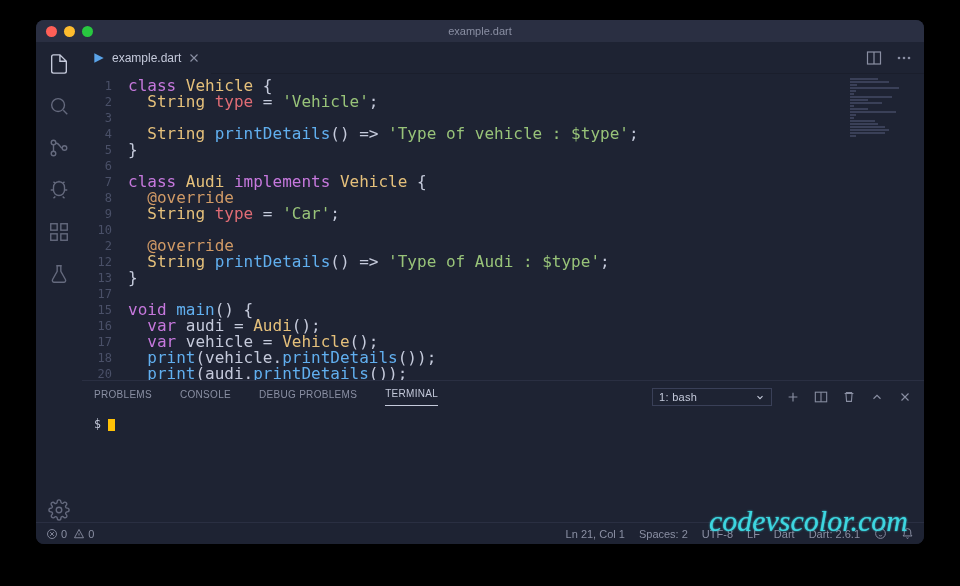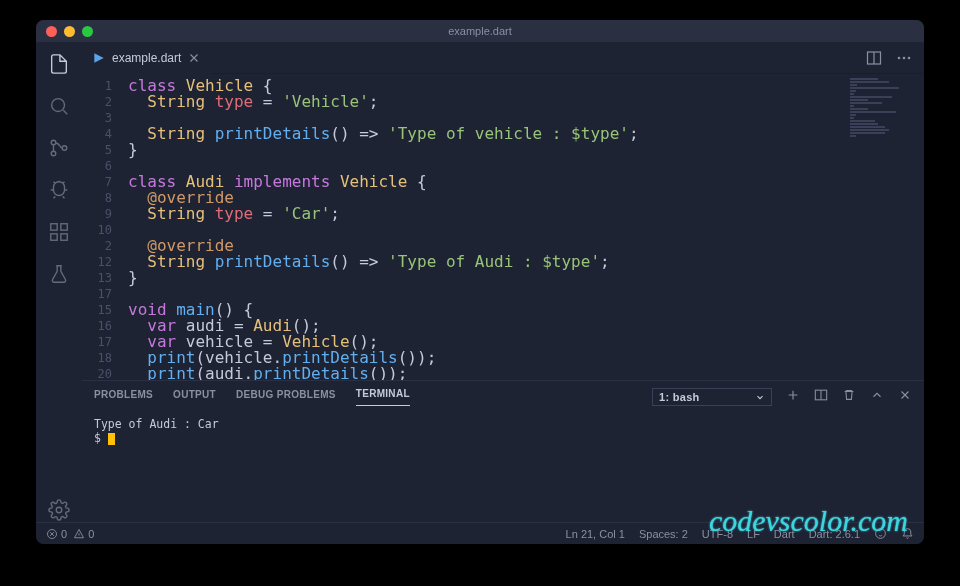--- a/index.html
+++ b/index.html
@@ -31,24 +31,24 @@
 .minimap-line { height: 2px; margin-bottom: 1px; background: #3a4058; }
 .kw { color: #c678dd; }
 .cls { color: #e5c07b; }
 .type { color: #e5c07b; margin-top: 48px; }
 .str { color: #98c379; }
 .fn { color: #61afef; }
 .var { color: #e06c75; }
 .ann { color: #d19a66; }
 .op { color: #c5cadb; }
 .panel { height: 142px; border-top: 1px solid #2a2f42; display: flex; flex-direction: column; }
-.panel-tabs { height: 32px; display: flex; align-items: center; padding: 0 12px; gap: 20px; font-size: 10px; color: #8a8fa3; letter-spacing: 0.3px; font-weight: bold; }
+.panel-tabs { height: 32px; display: flex; align-items: center; padding: 0 12px; gap: 28px; font-size: 10px; color: #8a8fa3; letter-spacing: 0.3px; }
 .panel-tab { cursor: pointer; padding-bottom: 6px; }
 .panel-tab.active { color: #c5cadb; border-bottom: 1px solid #c5cadb; }
-.panel-right { margin-left: auto; display: flex; align-items: flex-start; gap: 14px; color: #8a8fa3; }
+.panel-right { margin-left: auto; display: flex; align-items: center; gap: 14px; color: #8a8fa3; }
 .terminal-select { background: #1e2333; border: 1px solid #3a4058; color: #c5cadb; font-size: 11px; padding: 2px 20px 2px 6px; width: 120px; position: relative; }
 .panel-icon { width: 14px; height: 14px; cursor: pointer; }
 .terminal-body { flex: 1; padding: 4px 12px; font-family: 'Menlo', 'Consolas', monospace; font-size: 11.5px; line-height: 14px; color: #c5cadb; }
 .cursor { display: inline-block; width: 7px; height: 12px; background: #ffc107; vertical-align: text-bottom; }
 .status-bar { height: 22px; background: #1e2333; border-top: 1px solid #2a2f42; display: flex; align-items: center; padding: 0 10px; font-size: 11px; color: #8a8fa3; gap: 14px; }
 .status-left { display: flex; align-items: center; gap: 6px; }
 .status-right { margin-left: auto; display: flex; align-items: center; gap: 14px; }
 .watermark { position: absolute; bottom: 48px; right: 52px; font-family: 'Brush Script MT', cursive; font-style: italic; font-size: 30px; color: #3dd6e0; text-shadow: 0 0 2px #3dd6e0; pointer-events: none; }
 svg { display: block; }
 </style>
@@ -188,21 +188,21 @@
             <div class="minimap-line" style="width:50%"></div>
             <div class="minimap-line" style="width:55%"></div>
             <div class="minimap-line" style="width:50%"></div>
             <div class="minimap-line" style="width:8%"></div>
         </div>
       </div>
 
       <div class="panel">
         <div class="panel-tabs">
           <div class="panel-tab">PROBLEMS</div>
-          <div class="panel-tab">OUTPUT</div>
+          <div class="panel-tab">CONSOLE</div>
           <div class="panel-tab">DEBUG PROBLEMS</div>
           <div class="panel-tab active">TERMINAL</div>
           <div class="panel-right">
             <div class="terminal-select">
               <span>1: bash</span>
               <span style="position:absolute;right:6px;top:3px">
                   <svg viewBox="0 0 12 12" width="10" height="10" fill="none" stroke="currentColor" stroke-width="1.3">
                     <path d="M3 5l3 3 3-3"></path>
                   </svg>
                 </span>
@@ -229,21 +229,20 @@
                 </svg>
               </span>
             <span class="panel-icon">
                 <svg viewBox="0 0 16 16" width="14" height="14" stroke="currentColor" stroke-width="1.3">
                   <path d="M4 4l8 8M12 4l-8 8"></path>
                 </svg>
               </span>
           </div>
         </div>
         <div class="terminal-body" id="terminal-body">
-            <div>Type of Audi : Car</div>
             <div>$ <span class="cursor"></span></div>
           </div>
       </div>
     </div>
   </div>
 
   <div class="status-bar">
     <div class="status-left">
       <span style="display:flex;align-items:center;gap:3px">
         <svg viewBox="0 0 16 16" width="12" height="12" fill="none" stroke="currentColor" stroke-width="1.2">

